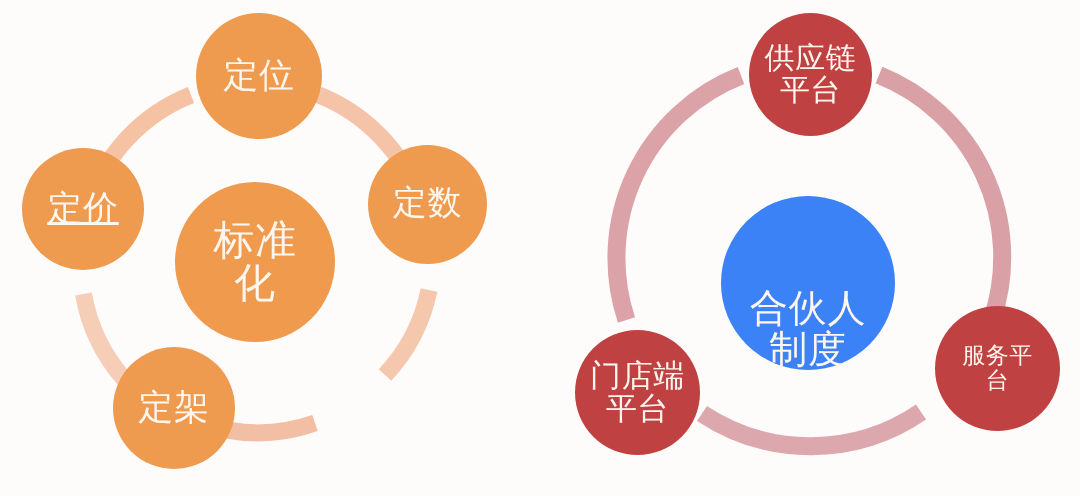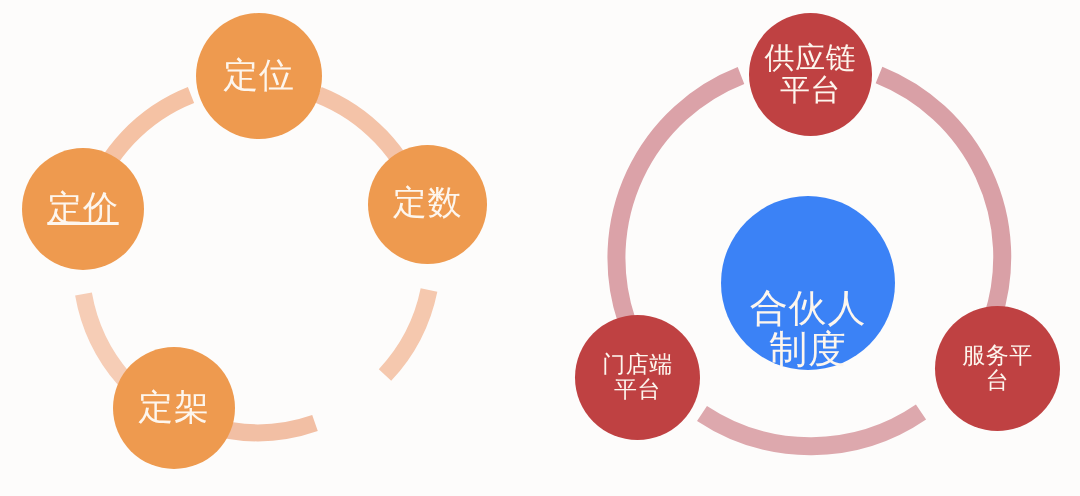--- a/index.html
+++ b/index.html
@@ -67,21 +67,21 @@
   #l-sat-0  { left: 196px; top: 13px;   width: 126px; height: 126px; font-size: 35px; } 
   #l-sat-1  { left: 368px; top: 145px;  width: 119px; height: 119px; font-size: 34px; } 
   #l-sat-2  { left: 311px; top: 339px;  width: 124px; height: 124px; font-size: 35px; } 
   #l-sat-3  { left: 113px;  top: 347px;  width: 122px; height: 122px; font-size: 35px; } 
   #l-sat-4  { left: 22px;  top: 148px;  width: 122px; height: 122px; font-size: 35px; text-decoration: underline; } 
 
   
   #r-center { left: 181px; top: 196px;  width: 174px; height: 174px; font-size: 38px; }
   #r-sat-0  { left: 209px; top: 13px;   width: 123px; height: 123px; font-size: 30px; } 
   #r-sat-1  { left: 395px; top: 306px;  width: 125px; height: 125px; font-size: 23px; } 
-  #r-sat-2  { left: 35px;  top: 315px;  width: 125px; height: 125px; font-size: 23px; align-items: center; } 
+  #r-sat-2  { left: 35px;  top: 330px;  width: 125px; height: 125px; font-size: 31px; align-items: center; } 
 </style>
 </head>
 <body>
 
 <div id="stage">
 
   <div class="diagram theme-orange" id="diagram-left">
 
     <svg class="ring-svg" viewBox="0 0 540 496">
       <g fill="none" stroke="#f6cdb6" stroke-width="17" stroke-linecap="butt">
@@ -91,20 +91,24 @@
         <path d="M 429.0 290.0 A 175 175 0 0 1 385.0 375.0" stroke="#f5c8ae"></path>
 
         <path d="M 315.0 423.0 A 175 175 0 0 1 208.0 425.5" stroke="#f2bfa4"></path>
 
         <path d="M 124.0 379.0 A 175 175 0 0 1 83.5 294.0" stroke="#f6cdb6"></path>
 
         <path d="M 89.0 203.0 A 175 175 0 0 1 191.0 95.0" stroke="#f5c2a4"></path>
       </g>
     </svg>
 
+    <div class="node center" id="l-center">
+      <span class="node-label">标准
+化</span>
+    </div>
 
     <div class="node sat" id="l-sat-1">
       <span class="node-label">定数</span>
     </div>
     <div class="node sat" id="l-sat-0">
       <span class="node-label">定位</span>
     </div>
     <div class="node sat" id="l-sat-3">
       <span class="node-label">定架</span>
     </div>

